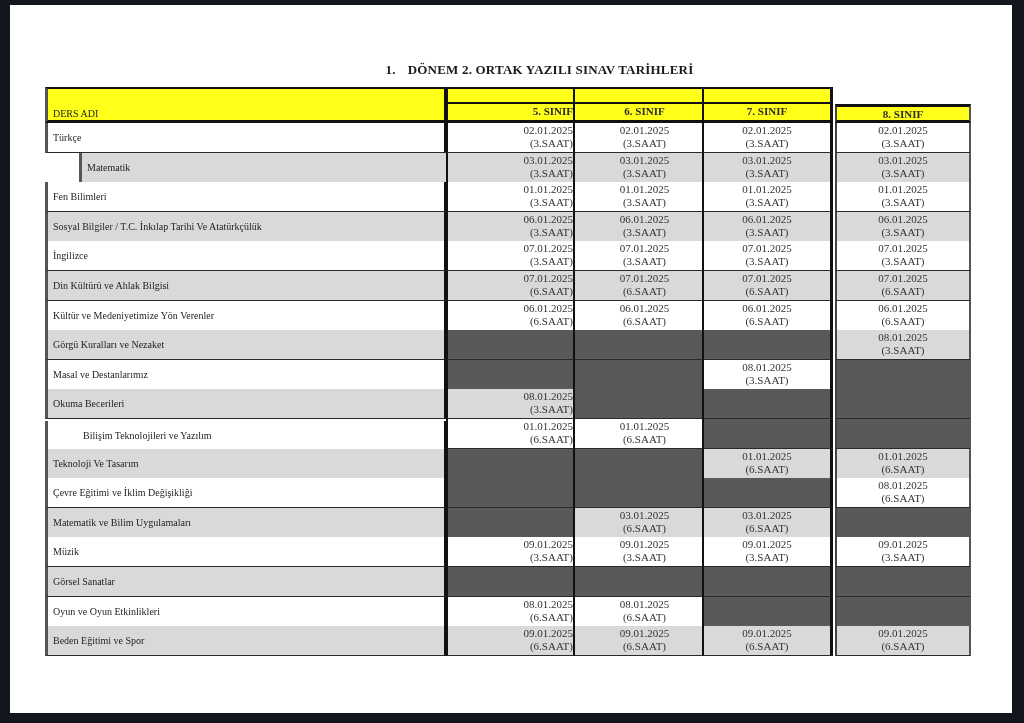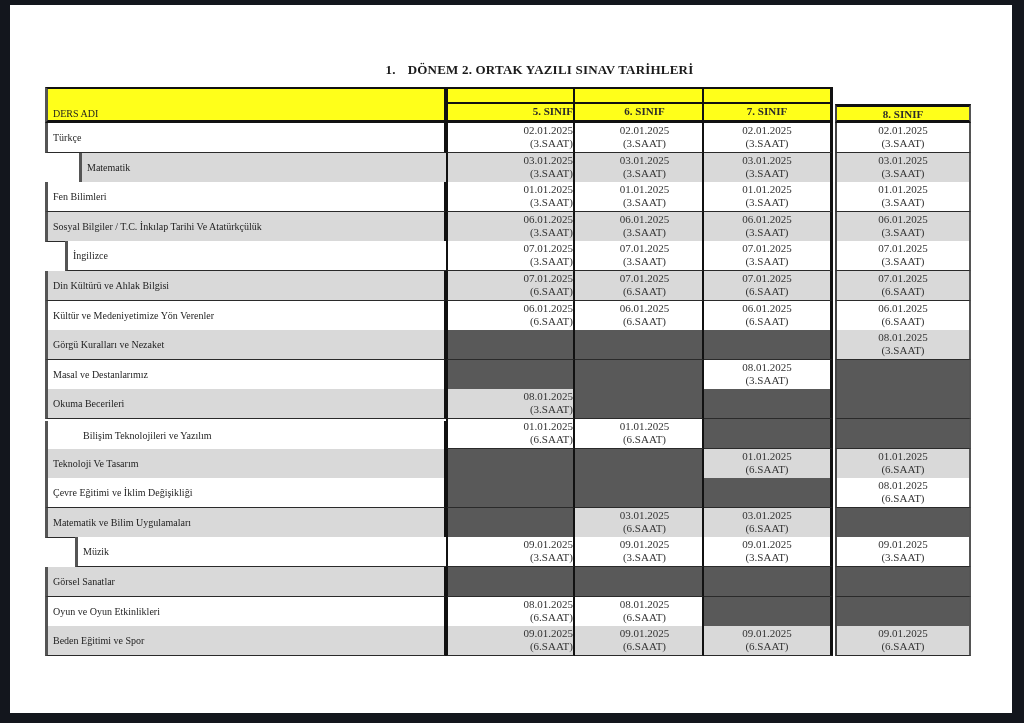--- a/index.html
+++ b/index.html
@@ -132,21 +132,21 @@
         <div>(3.SAAT)</div>
       </div>
       <div class="cell dcell c7 gray" style="top: 129.8px;">
         <div>06.01.2025</div>
         <div>(3.SAAT)</div>
       </div>
       <div class="cell dcell c8 gray" style="top: 129.8px;">
         <div>06.01.2025</div>
         <div>(3.SAAT)</div>
       </div>
-      <div class="cell name-col row white" style="top: 159.4px; margin-left: 20px;">İngilizce</div>
+      <div class="cell name-col row white" style="top: 159.4px;">İngilizce</div>
       <div class="cell dcell c5 white" style="top: 159.4px;">
         <div>07.01.2025</div>
         <div>(3.SAAT)</div>
       </div>
       <div class="cell dcell c6 white" style="top: 159.4px;">
         <div>07.01.2025</div>
         <div>(3.SAAT)</div>
       </div>
       <div class="cell dcell c7 white" style="top: 159.4px;">
         <div>07.01.2025</div>
@@ -248,21 +248,21 @@
       <div class="cell dcell c5 dark" style="top: 425.8px;"></div>
       <div class="cell dcell c6 gray" style="top: 425.8px;">
         <div>03.01.2025</div>
         <div>(6.SAAT)</div>
       </div>
       <div class="cell dcell c7 gray" style="top: 425.8px;">
         <div>03.01.2025</div>
         <div>(6.SAAT)</div>
       </div>
       <div class="cell dcell c8 dark" style="top: 425.8px;"></div>
-      <div class="cell name-col row white" style="top: 455.4px; margin-left: 30px;">Müzik</div>
+      <div class="cell name-col row white" style="top: 455.4px;">Müzik</div>
       <div class="cell dcell c5 white" style="top: 455.4px;">
         <div>09.01.2025</div>
         <div>(3.SAAT)</div>
       </div>
       <div class="cell dcell c6 white" style="top: 455.4px;">
         <div>09.01.2025</div>
         <div>(3.SAAT)</div>
       </div>
       <div class="cell dcell c7 white" style="top: 455.4px;">
         <div>09.01.2025</div>

